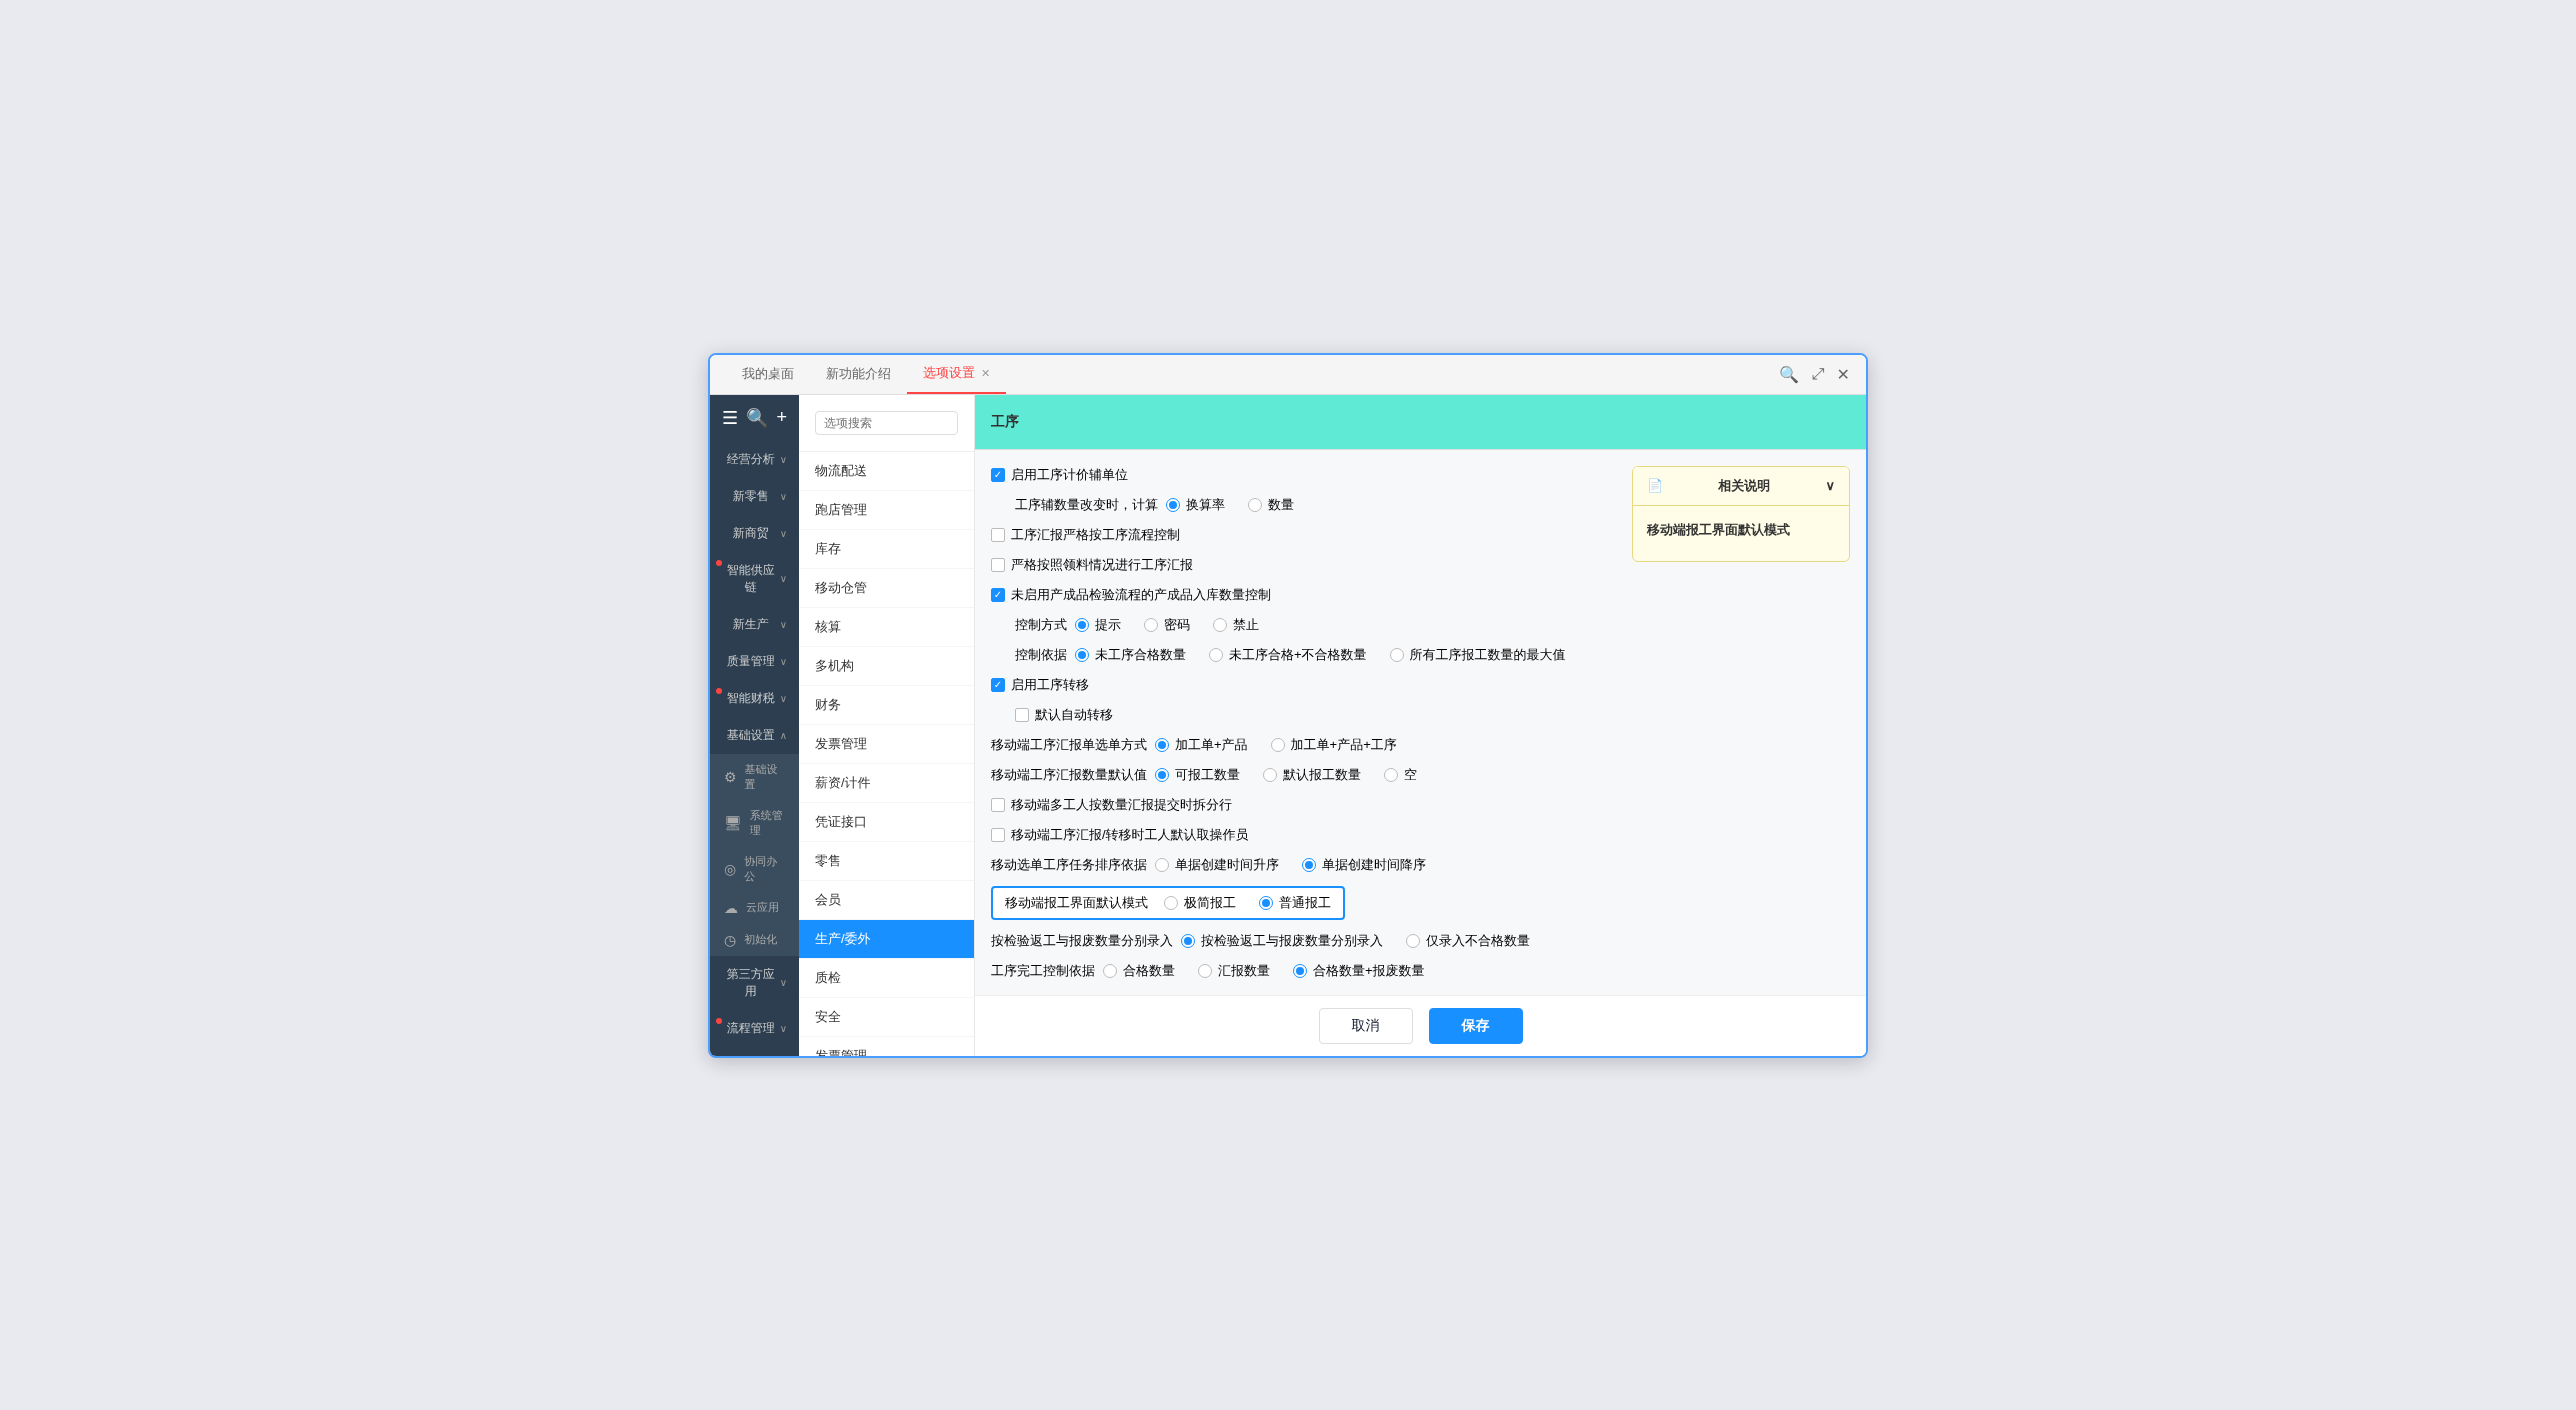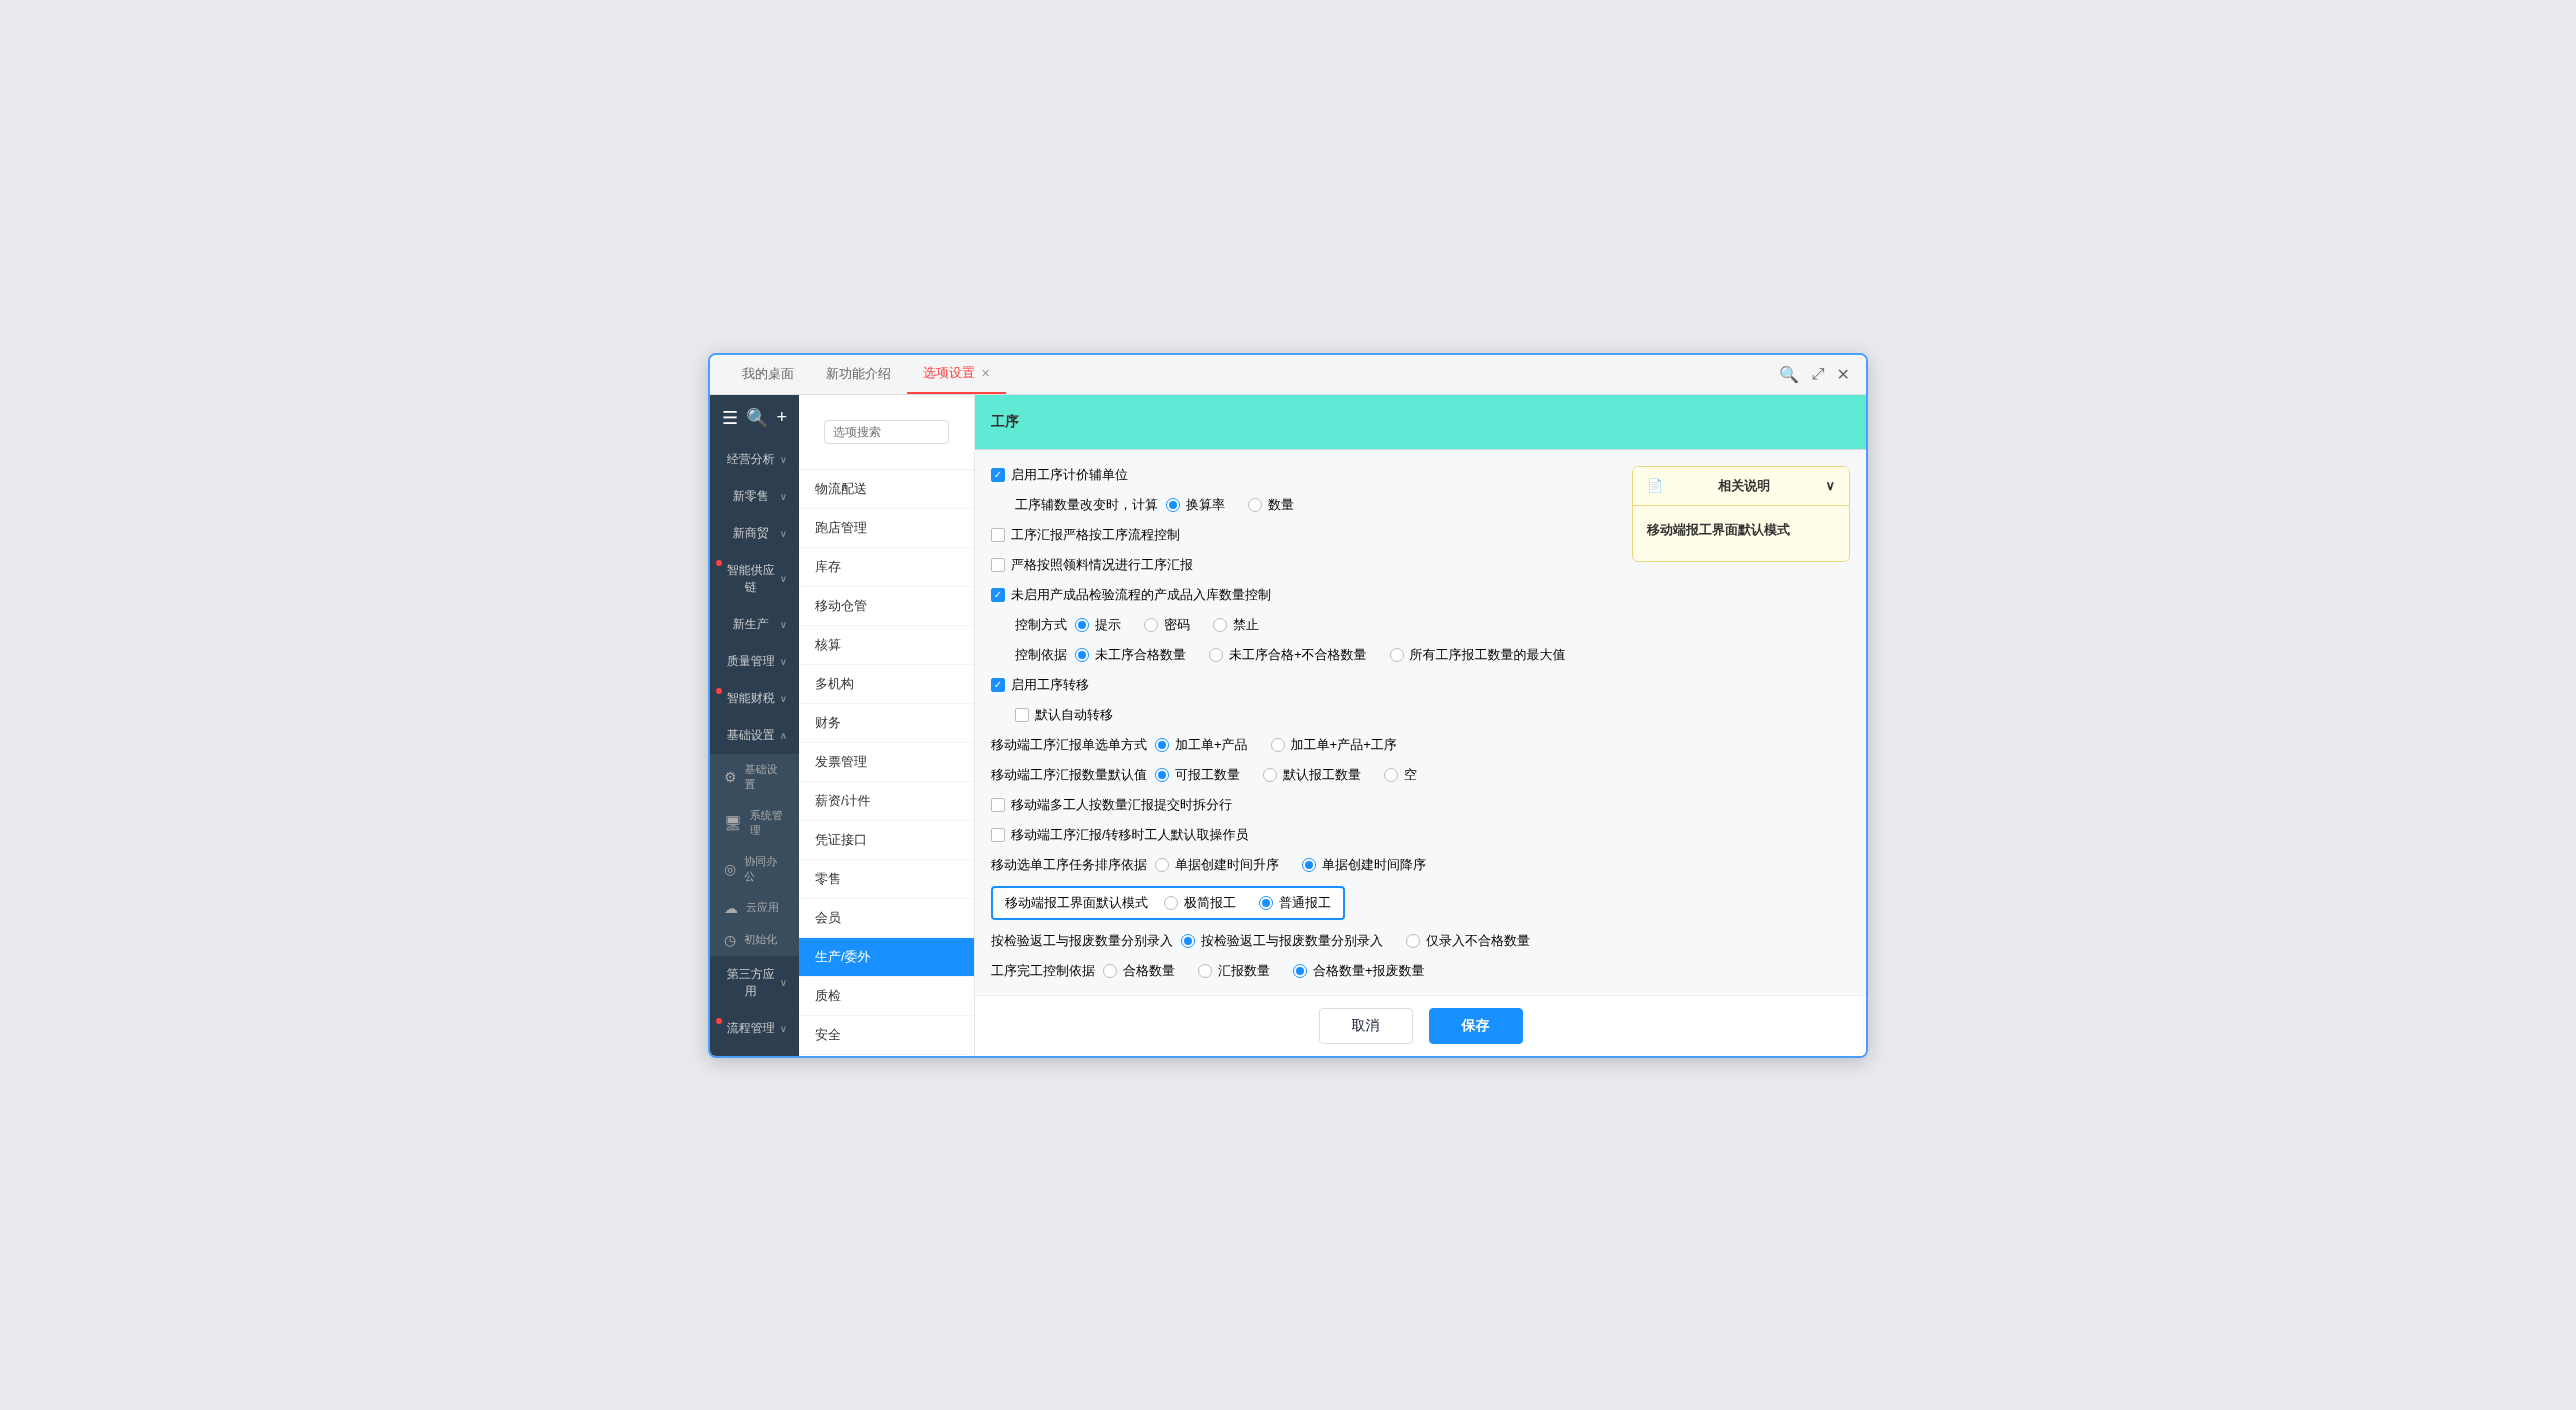--- a/index.html
+++ b/index.html
@@ -119,21 +119,21 @@
     
     .second-sidebar {
       width: 176px;
       background: #fff;
       border-right: 1px solid #e8e8e8;
       display: flex;
       flex-direction: column;
       flex-shrink: 0;
     }
     .search-bar {
-      padding: 25px;
+      padding: 16px;
       border-bottom: 1px solid #eee;
     }
     .search-bar input {
       width: 100%;
       border: 1px solid #ddd;
       border-radius: 4px;
       padding: 4px 8px;
       font-size: 12px;
       outline: none;
       color: #999;

